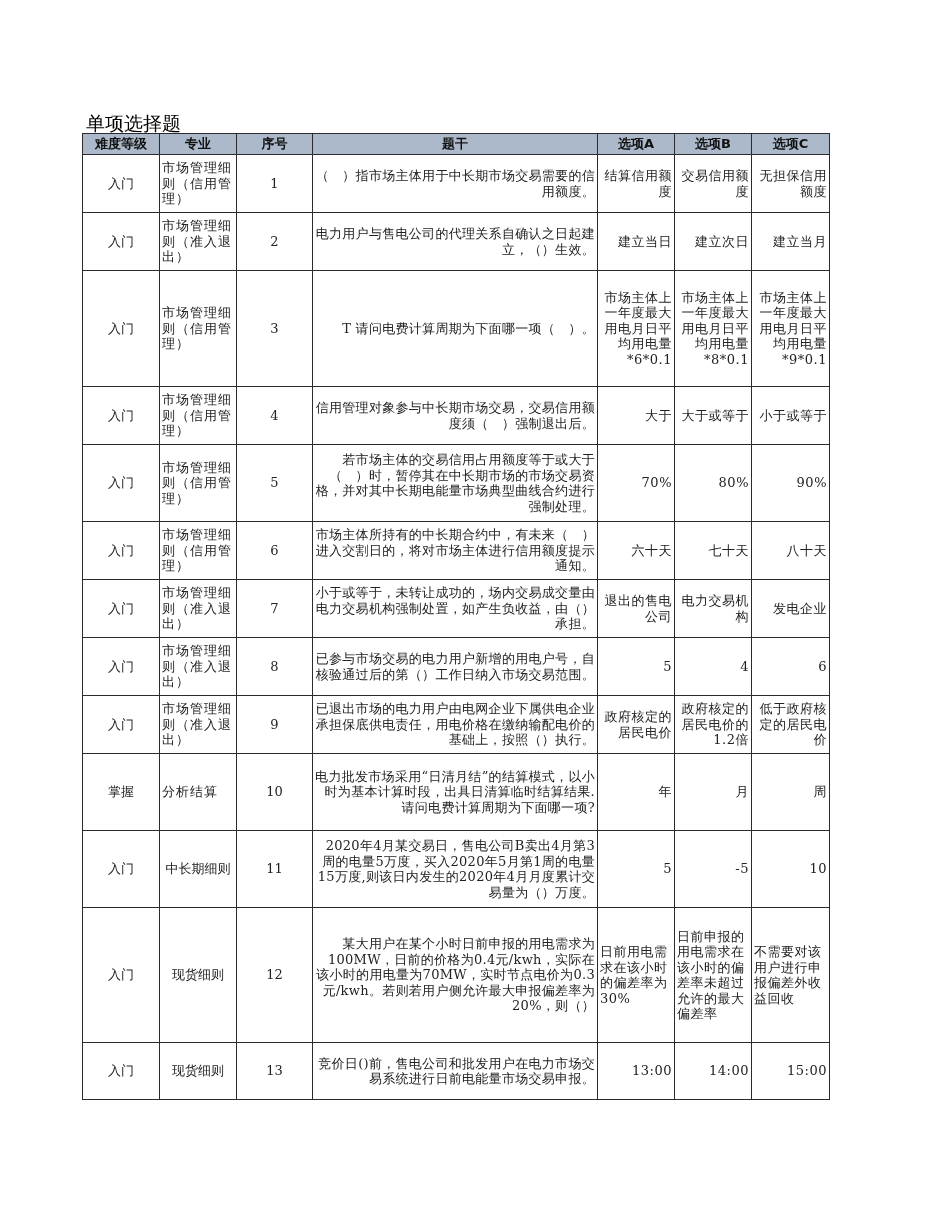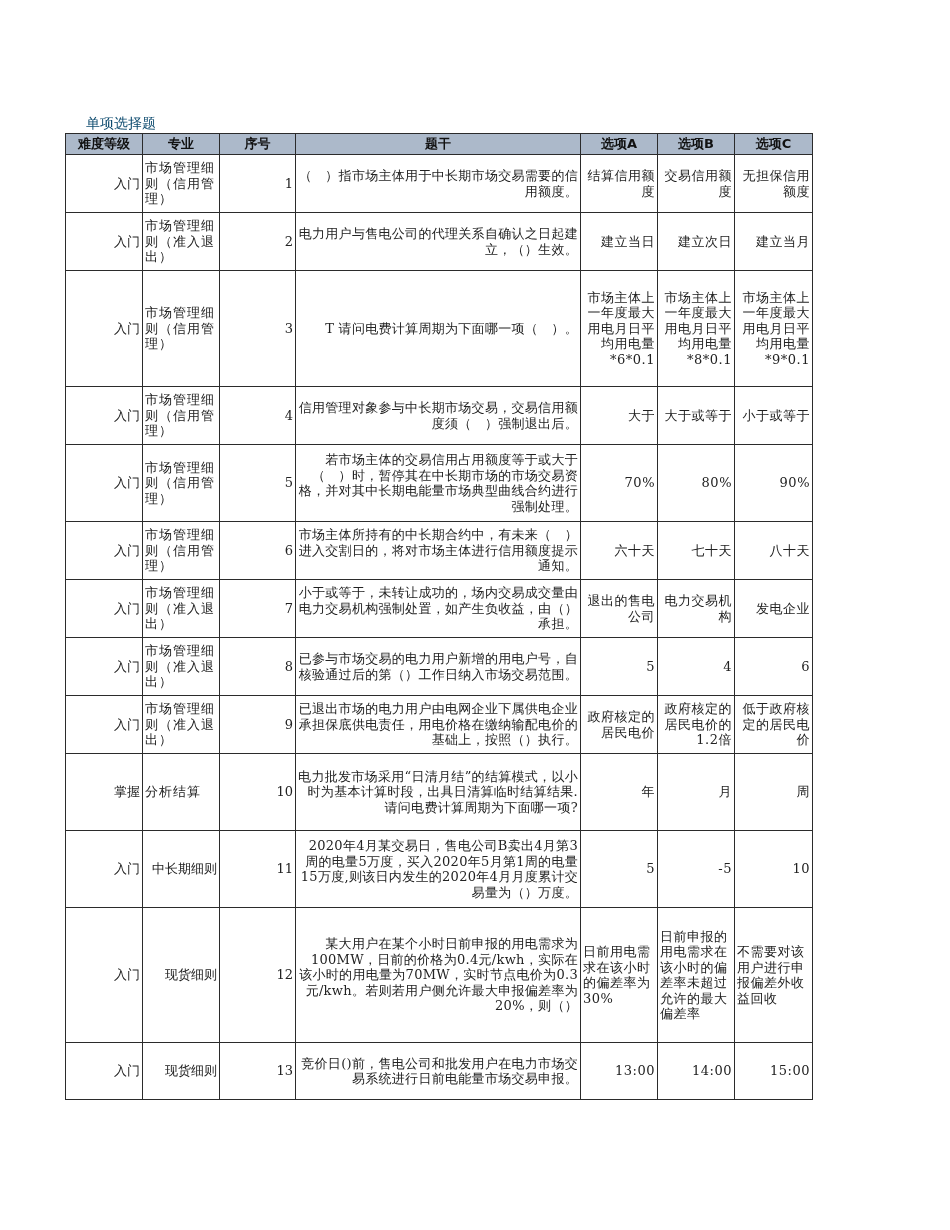--- a/index.html
+++ b/index.html
@@ -1,24 +1,24 @@
 <!DOCTYPE html>
 <html><head>
   <meta charset="utf-8">
   <style>
     html, body { margin: 0; padding: 0; background: #ffffff; }
     body { width: 950px; height: 1230px; position: relative; overflow: hidden;
            font-family: "DejaVu Serif", "Liberation Serif", serif; color: #222; }
-    .sheet-title { position: absolute; left: 86px; top: 114px; font-size: 14px; line-height: 18px; color: #0c4a6e; }
-    table.q { position: absolute; left: 65px; top: 133px; border-collapse: collapse; table-layout: fixed;
+    .sheet-title { position: absolute; left: 86px; top: 114px; font-size: 19px; line-height: 18px; color: #000000; }
+    table.q { position: absolute; left: 82px; top: 133px; border-collapse: collapse; table-layout: fixed;
               width: 747px; font-size: 13px; line-height: 15.5px; }
     table.q th, table.q td { border: 1.5px solid #2b2b2b; padding: 0 2px; overflow: hidden; }
     table.q th { background: #acb9ca; font-weight: bold; height: 20px; text-align: center; font-size: 13px;
                  font-family: "DejaVu Sans", "Liberation Sans", sans-serif; color: #111; }
-    td.c { text-align: right; vertical-align: middle; }
+    td.c { text-align: center; vertical-align: middle; }
     td.major { text-align: left; vertical-align: middle; padding-left: 8px; letter-spacing: 1px; }
     td.stem { text-align: right; vertical-align: middle; padding-left: 2px; letter-spacing: 0.3px; }
     td.opt { text-align: right; vertical-align: middle; letter-spacing: 0.5px; }
     td.opt.left { text-align: left; }
   </style>
 </head>
 <body>
 
 <div class="sheet-title">单项选择题</div>
 

